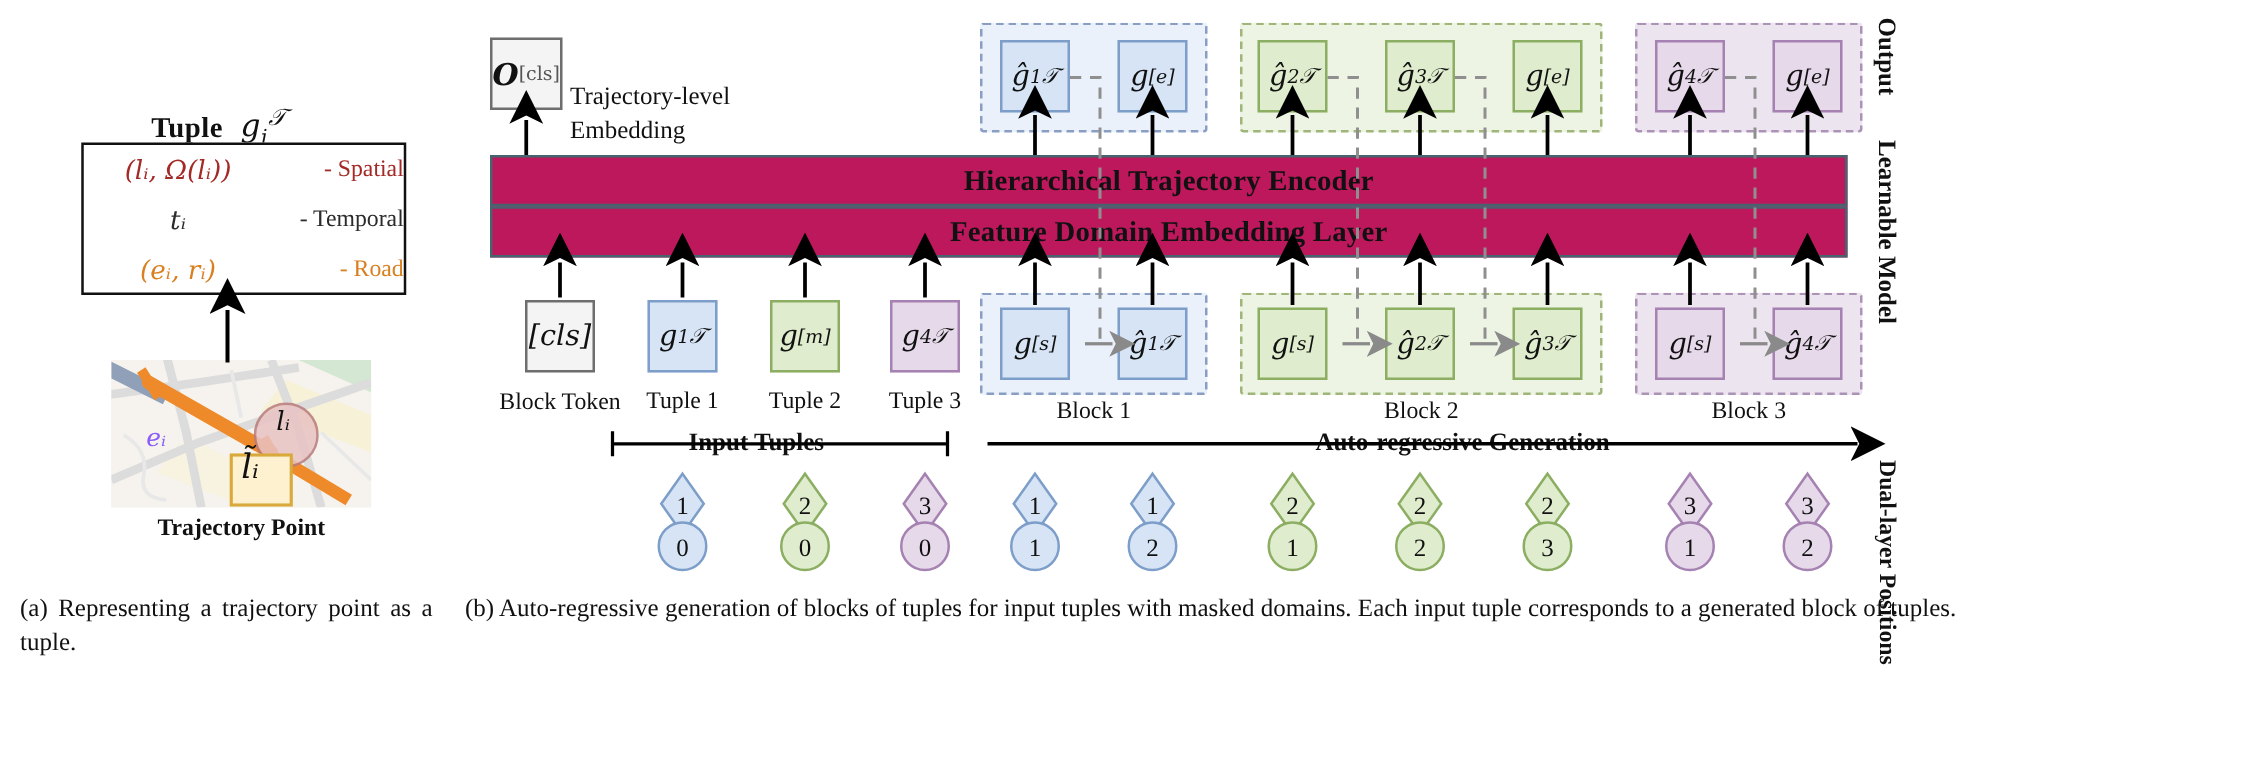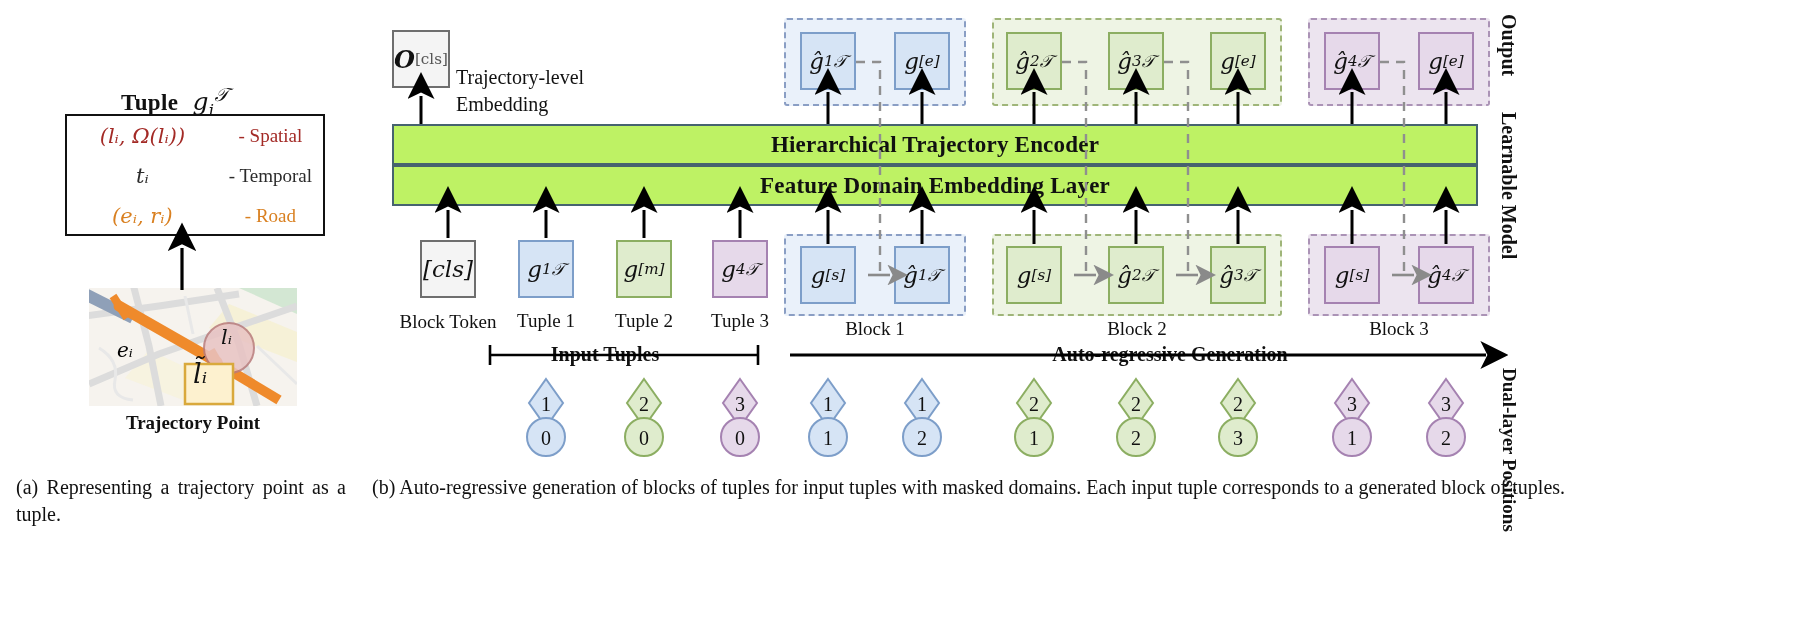--- a/index.html
+++ b/index.html
@@ -7,21 +7,21 @@
   .fig{position:absolute;left:0;top:0;width:1800px;height:621px;}
   .abs{position:absolute;}
 
   
   #panel-a{left:0;top:0;width:360px;height:460px;margin-left:21px;}
   .tuple-title{left:100px;top:84px;font-size:23px;font-weight:bold;letter-spacing:.4px;}
   .tuple-title .gsym{font-style:italic;font-family:"DejaVu Serif",serif;font-weight:normal;font-size:25px;margin-left:14px;}
   .tuple-box{left:44px;top:114px;width:260px;height:122px;border:2.5px solid #111;background:#fff;box-sizing:border-box;}
   .trow{display:flex;align-items:center;height:40px;font-size:20px;}
   .tleft{width:152px;text-align:center;font-family:"DejaVu Serif",serif;font-style:italic;font-size:21px;}
-  .tright{width:106px;text-align:center;font-size:19px;}
+  .tright{width:106px;text-align:right;font-size:19px;}
   .c-spatial{color:#a32a26;}
   .c-temporal{color:#2b2b2b;}
   .c-road{color:#d98021;}
   .ti-label{left:160px;top:292px;font-size:20px;font-family:"DejaVu Serif",serif;font-style:italic;}
 
   
   .mapbox{left:68px;top:288px;width:208px;height:118px;overflow:hidden;background:#f4f1ec;}
   .tp-label{left:66px;top:412px;width:212px;text-align:center;font-size:19px;font-weight:bold;}
 
   .cap{font-size:20px;line-height:27px;text-align:justify;}
@@ -29,21 +29,21 @@
   #cap-b{left:372px;top:474px;width:1410px;}
 
   
   .node{position:absolute;box-sizing:border-box;display:flex;align-items:center;justify-content:center;
         font-family:"DejaVu Serif",serif;font-style:italic;font-size:23px;border-width:2px;border-style:solid;}
   .n-gray{background:#f4f4f4;border-color:#6e6e6e;}
   .n-blue{background:#d6e4f5;border-color:#7d9ec9;}
   .n-green{background:#dfeccd;border-color:#8cae62;}
   .n-purple{background:#e6d9ea;border-color:#a582b1;}
 
-  .band{position:absolute;box-sizing:border-box;border:2px solid #46636f;background:#bef264;
+  .band{position:absolute;box-sizing:border-box;border:2px solid #46636f;background:#be185d;
         display:flex;align-items:center;justify-content:center;font-size:23px;font-weight:bold;letter-spacing:.2px;}
 
   .blk{position:absolute;box-sizing:border-box;border:2px dashed;border-radius:3px;}
   .blk-blue{background:#eaf1fa;border-color:#8a9ec4;}
   .blk-green{background:#eef4e4;border-color:#9fb579;}
   .blk-purple{background:#ece4ef;border-color:#ab93b6;}
 
   .lbl{position:absolute;font-size:19px;text-align:center;}
   .lbl-b{font-weight:bold;}
   .vlabel{position:absolute;font-weight:bold;font-size:20px;white-space:nowrap;
@@ -101,21 +101,21 @@
         <path d="M-4 6 L44 30" stroke="#8fa0b8" stroke-width="12" fill="none"></path>
         <path d="M30 18 L128 74" stroke="#ef8a2b" stroke-width="11" fill="none" stroke-linecap="round"></path>
         <path d="M24 8 L38 30" stroke="#ef8a2b" stroke-width="8"></path>
         <path d="M122 62 L136 86" stroke="#ef8a2b" stroke-width="8"></path>
         <path d="M140 82 L190 112" stroke="#ef8a2b" stroke-width="10" fill="none"></path>
         <circle cx="140" cy="60" r="25" fill="#e8c3c3" stroke="#b87b7b" stroke-width="2" opacity=".85"></circle>
         <rect x="96" y="76" width="48" height="40" fill="#fdf1cf" stroke="#d9a93c" stroke-width="2.5"></rect>
       </svg>
     </div>
 
-    <div class="abs" style="left:96px;top:338px;font-size:20px;color:#000000;font-family:'DejaVu Serif',serif;font-style:italic;">eᵢ</div>
+    <div class="abs" style="left:96px;top:338px;font-size:20px;color:#8b5cf6;font-family:'DejaVu Serif',serif;font-style:italic;">eᵢ</div>
     <div class="abs" style="left:200px;top:325px;font-size:21px;font-family:'DejaVu Serif',serif;font-style:italic;">lᵢ</div>
     <div class="abs" style="left:172px;top:358px;font-size:27px;font-family:'DejaVu Serif',serif;font-style:italic;">l̃ᵢ</div>
 
     <div class="abs tp-label">Trajectory Point</div>
   </div>
 
   <div class="node n-gray" style="left:392px;top:30px;width:58px;height:58px;">
     <span style="font-weight:bold;font-size:24px;">O</span>
       <sub class="sub" style="font-style:normal;color:#555;">[cls]</sub>
   </div>

